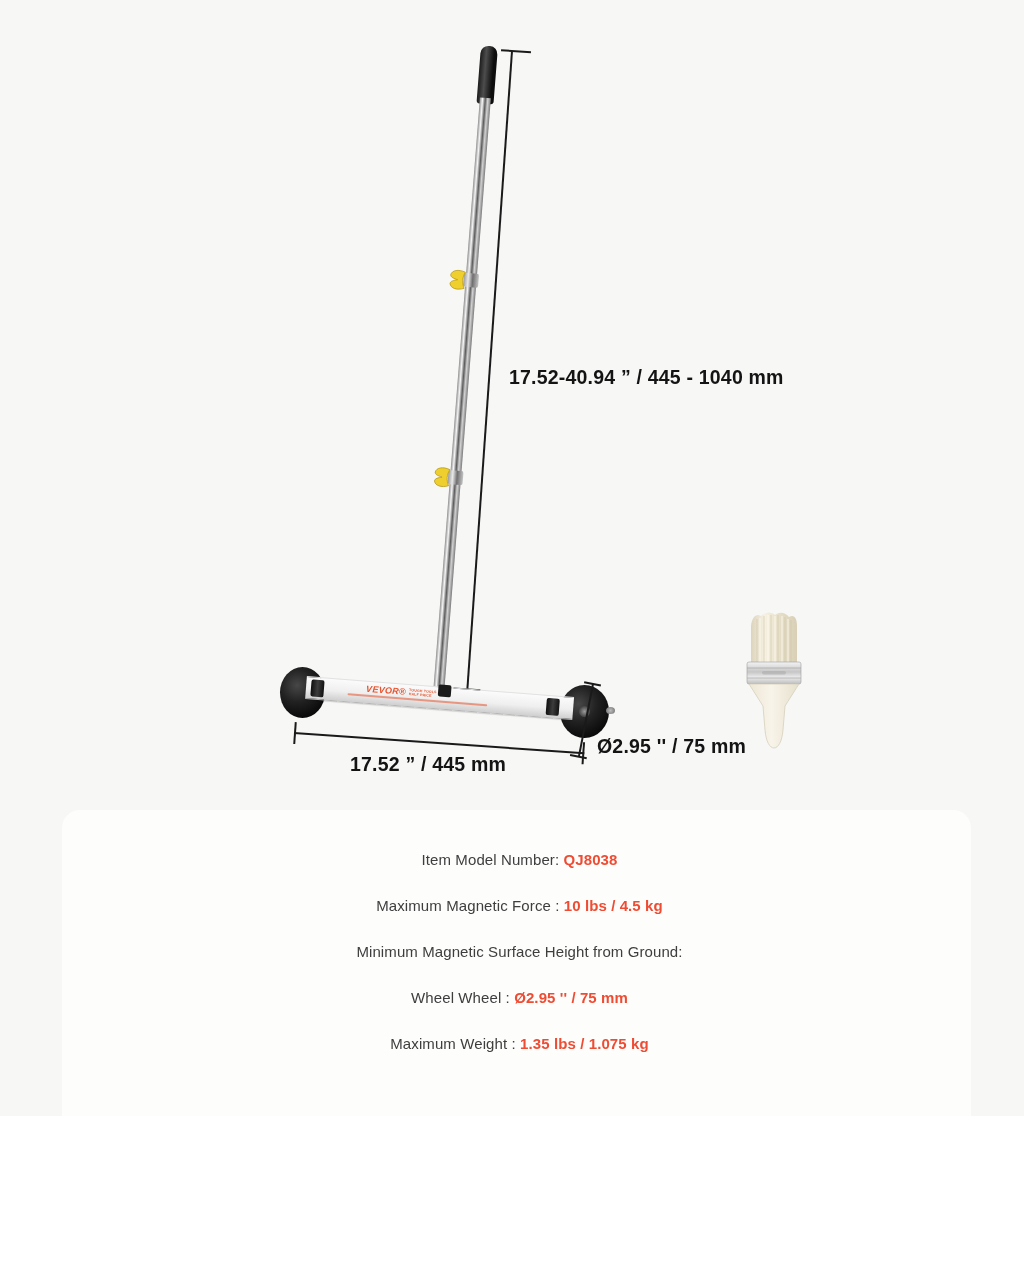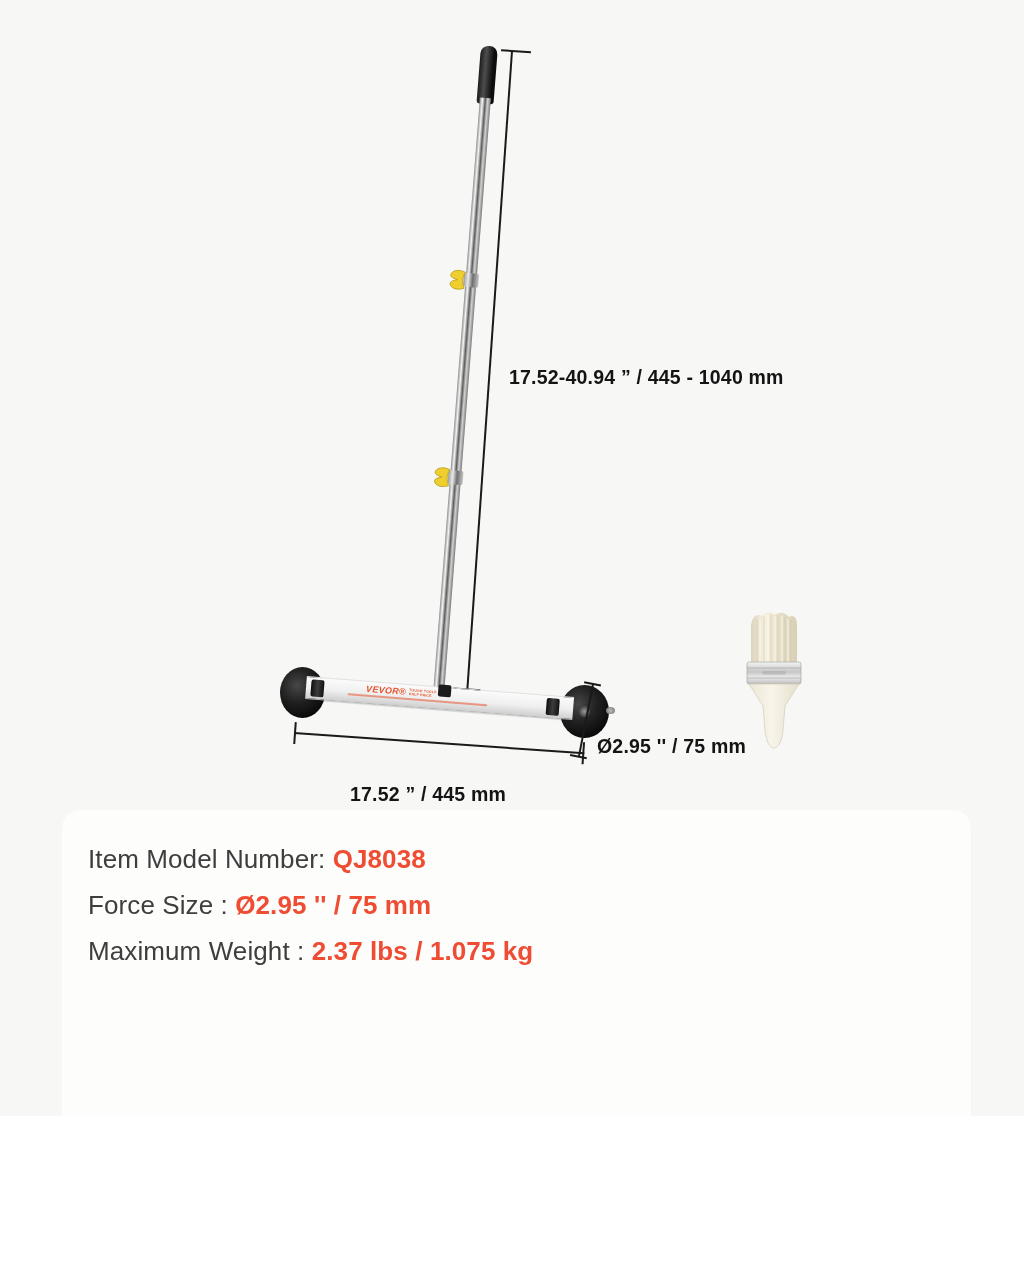--- a/index.html
+++ b/index.html
@@ -15,21 +15,21 @@
   #dim-rod::after{bottom:-1px;left:-13px;width:27px;}
   #dim-wheel{left:592px;top:684px;height:74px;transform:rotate(11deg);transform-origin:1px 0;}
   #dim-wheel::before{top:-1px;left:-8px;width:17px;}
   #dim-wheel::after{bottom:-1px;left:-8px;width:17px;}
   .dim-hline{position:absolute;height:2px;background:#1a1a1a;}
   .dim-hline::before,.dim-hline::after{content:"";position:absolute;width:2px;background:#1a1a1a;}
   #dim-bar{left:294px;top:732px;width:291px;transform:rotate(4deg);transform-origin:0 1px;}
   #dim-bar::before{left:0;top:-10px;height:22px;}
   #dim-bar::after{right:0;top:-10px;height:22px;}
   #label-rod{left:509px;top:366px;}
-  #label-bar{left:350px;top:753px;margin-top:30px;}
+  #label-bar{left:350px;top:753px;}
   #label-wheel{left:597px;top:735px;}
 
   
   #rod-group{position:absolute;left:481px;top:46px;width:17px;height:646px;transform:rotate(4.5deg);transform-origin:50% 0;}
   #handle-cap{position:absolute;left:0;top:0;width:17px;height:58px;border-radius:8px 8px 3px 3px;
     background:linear-gradient(90deg,#1c1c1c,#4d4d4d 35%,#0d0d0d 82%);}
   #rod-shaft{position:absolute;left:3px;top:52px;width:11px;height:592px;
     background:linear-gradient(90deg,#8e8e8e 0%,#f5f5f5 25%,#5d5d5d 50%,#d2d2d2 72%,#7a7a7a 100%);}
   .rod-collar{position:absolute;left:1px;width:15px;height:14px;border-radius:2px;
     background:linear-gradient(90deg,#9a9a9a,#e9e9e9 30%,#6f6f6f 60%,#c3c3c3);}
@@ -61,21 +61,21 @@
   #brand-word{font-size:9px;font-weight:700;font-style:italic;color:#e8542e;letter-spacing:.3px;line-height:9px;}
   .brand-tag{font-size:3.5px;line-height:4px;color:#e8542e;font-weight:700;letter-spacing:.2px;}
   #bar-fineprint-line{position:absolute;left:42px;top:13px;width:140px;height:2px;border-radius:1px;background:#e8542e;opacity:.55;}
 
   
   #brush{position:absolute;left:744px;top:610px;width:60px;height:145px;}
 
   
   #spec-card{position:absolute;left:62px;top:810px;width:909px;height:412px;border-radius:18px;background:#fdfdfc;}
   #spec-list{position:absolute;left:26px;top:35px;right:20px;display:flex;flex-direction:column;gap:17px;}
-  .spec-row{font-size:26px;line-height:29px;color:#3e3e3e;letter-spacing:.1px;white-space:nowrap;}
+  .spec-row{font-size:15px;line-height:29px;color:#3e3e3e;letter-spacing:.1px;white-space:nowrap;text-align:center;}
   .spec-value{color:#ee4c33;font-weight:700;}
 </style>
 </head>
 <body>
 
 <div id="stage">
 
   <div class="dim-vline" id="dim-rod"></div>
   <div class="dim-label" id="label-rod">17.52-40.94 ” / 445 - 1040 mm</div>
 
@@ -159,18 +159,20 @@
     <rect x="3" y="52" width="54" height="22" rx="2" fill="url(#ferruleGrad)" stroke="#9f9f9f" stroke-width="0.6"></rect>
     <line x1="3" y1="58" x2="57" y2="58" stroke="#a2a2a2" stroke-width="1" opacity="0.7"></line>
     <line x1="3" y1="68" x2="57" y2="68" stroke="#a2a2a2" stroke-width="1" opacity="0.7"></line>
     <rect x="18" y="61" width="24" height="3.5" rx="1.7" fill="#a9a9a9" opacity="0.55"></rect>
     <path d="M5 74 L55 74 L41 96 L39 120 C38 132 34 138 30 138 C26 138 22 132 21 120 L19 96 Z" fill="url(#handleGrad)" stroke="#d6cfbc" stroke-width="0.8"></path>
   </svg>
 
   <div id="spec-card">
     <div id="spec-list">
       <div class="spec-row"><span class="spec-label">Item Model Number: </span><span class="spec-value">QJ8038</span></div>
-      <div class="spec-row"><span class="spec-label">Force Size : </span><span class="spec-value">Ø2.95 '' / 75 mm</span></div>
-      <div class="spec-row"><span class="spec-label">Maximum Weight : </span><span class="spec-value">2.37 lbs / 1.075 kg</span></div>
+      <div class="spec-row"><span class="spec-label">Maximum Magnetic Force : </span><span class="spec-value">10 lbs / 4.5 kg</span></div>
+      <div class="spec-row"><span class="spec-label">Minimum Magnetic Surface Height from Ground:</span><span class="spec-value"></span></div>
+      <div class="spec-row"><span class="spec-label">Wheel Wheel : </span><span class="spec-value">Ø2.95 '' / 75 mm</span></div>
+      <div class="spec-row"><span class="spec-label">Maximum Weight : </span><span class="spec-value">1.35 lbs / 1.075 kg</span></div>
     </div>
   </div>
 
 </div>
 
 </body></html>

